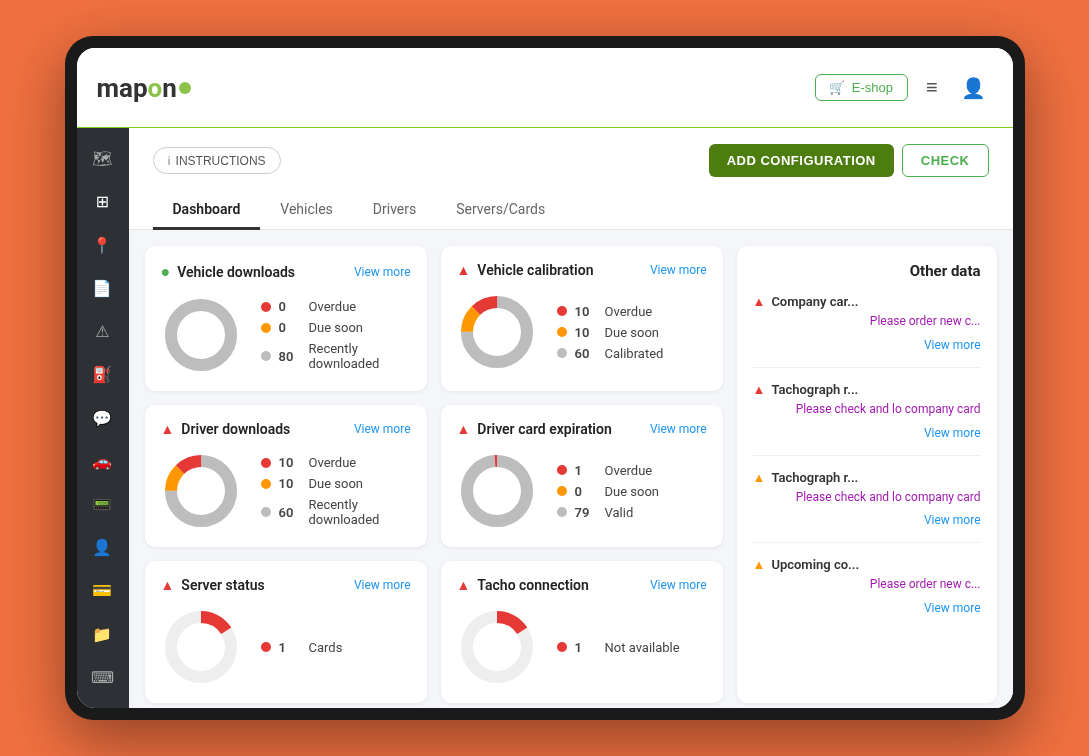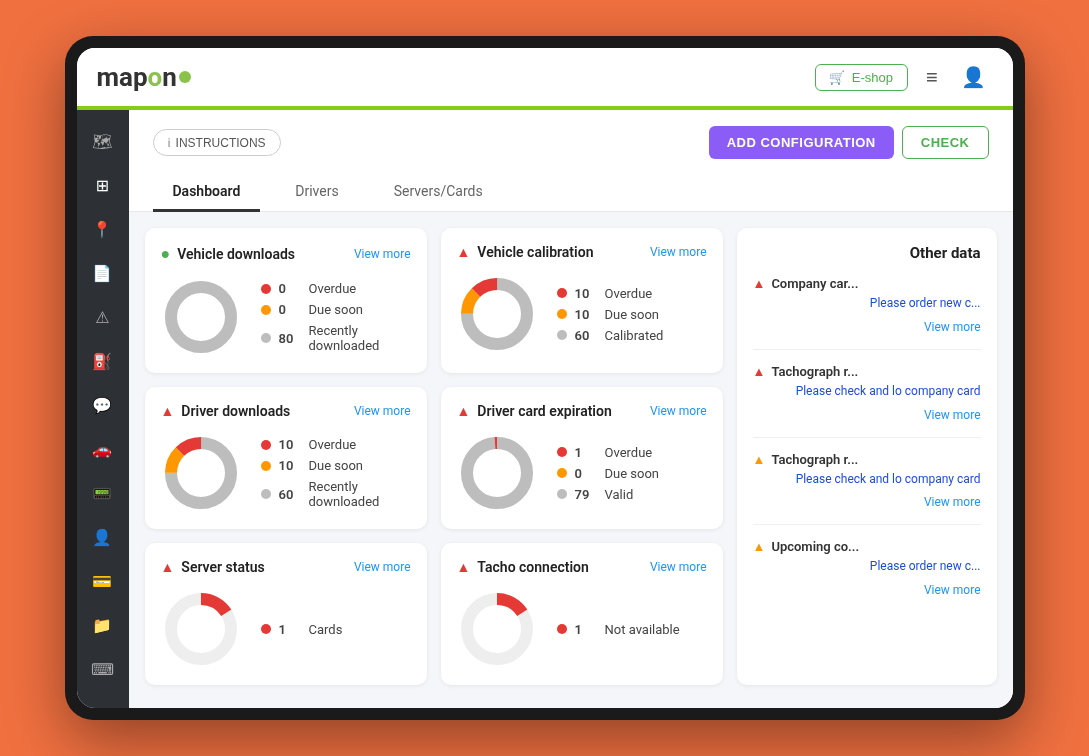--- a/index.html
+++ b/index.html
@@ -27,22 +27,22 @@
       display: flex;
       flex-direction: column;
       height: 660px;
     }
     .top-bar {
       background: #fff;
       display: flex;
       align-items: center;
       justify-content: space-between;
       padding: 10px 20px;
-      border-bottom: 4px solid #84cc16;
-      height: 62px;
+      border-bottom: 1px solid #84cc16;
+      height: 80px;
     }
     .logo {
       display: flex;
       align-items: center;
       font-size: 26px;
       font-weight: 700;
       color: #333;
     }
     .logo-dot {
       width: 12px;
@@ -141,21 +141,21 @@
       cursor: pointer;
       display: flex;
       align-items: center;
       gap: 5px;
     }
     .header-actions {
       display: flex;
       gap: 8px;
     }
     .add-config-btn {
-      background: #8b5cf6;
+      background: #4d7c0f;
       color: #fff;
       border: none;
       border-radius: 6px;
       padding: 8px 18px;
       font-size: 13px;
       font-weight: 600;
       cursor: pointer;
       letter-spacing: 0.5px;
     }
     .check-btn {
@@ -164,21 +164,21 @@
       border: 1.5px solid #4caf50;
       border-radius: 6px;
       padding: 8px 18px;
       font-size: 13px;
       font-weight: 600;
       cursor: pointer;
       letter-spacing: 0.5px;
     }
     .tabs {
       display: flex;
-      gap: 15px;
+      gap: 0;
     }
     .tab {
       padding: 10px 20px;
       font-size: 14px;
       color: #666;
       cursor: pointer;
       border-bottom: 3px solid transparent;
       margin-bottom: -1px;
     }
     .tab.active {
@@ -280,21 +280,21 @@
       font-size: 13px;
       font-weight: 600;
       color: #333;
       display: flex;
       align-items: center;
       gap: 6px;
       margin-bottom: 4px;
     }
     .alert-desc {
       font-size: 12px;
-      color: #1d4ed8;
+      color: #a21caf;
       margin-bottom: 4px;
       line-height: 1.4;
     }
     .alert-link {
       font-size: 12px;
       color: #2196f3;
       cursor: pointer;
     }
     .alert-icon-red { color: #e53935; }
     .alert-icon-yellow { color: #ff9800; }
@@ -377,20 +377,21 @@
                 <span>INSTRUCTIONS</span>
               </button>
             </div>
             <div class="header-actions">
               <button class="add-config-btn">ADD CONFIGURATION</button>
               <button class="check-btn">CHECK</button>
             </div>
           </div>
           <div class="tabs">
             <div class="tab active">Dashboard</div>
+            <div class="tab">Vehicles</div>
             <div class="tab">Drivers</div>
             <div class="tab">Servers/Cards</div>
           </div>
         </div>
 
         <div class="dashboard-grid">
 
           <div class="card">
             <div class="card-header">
               <div class="card-title">

